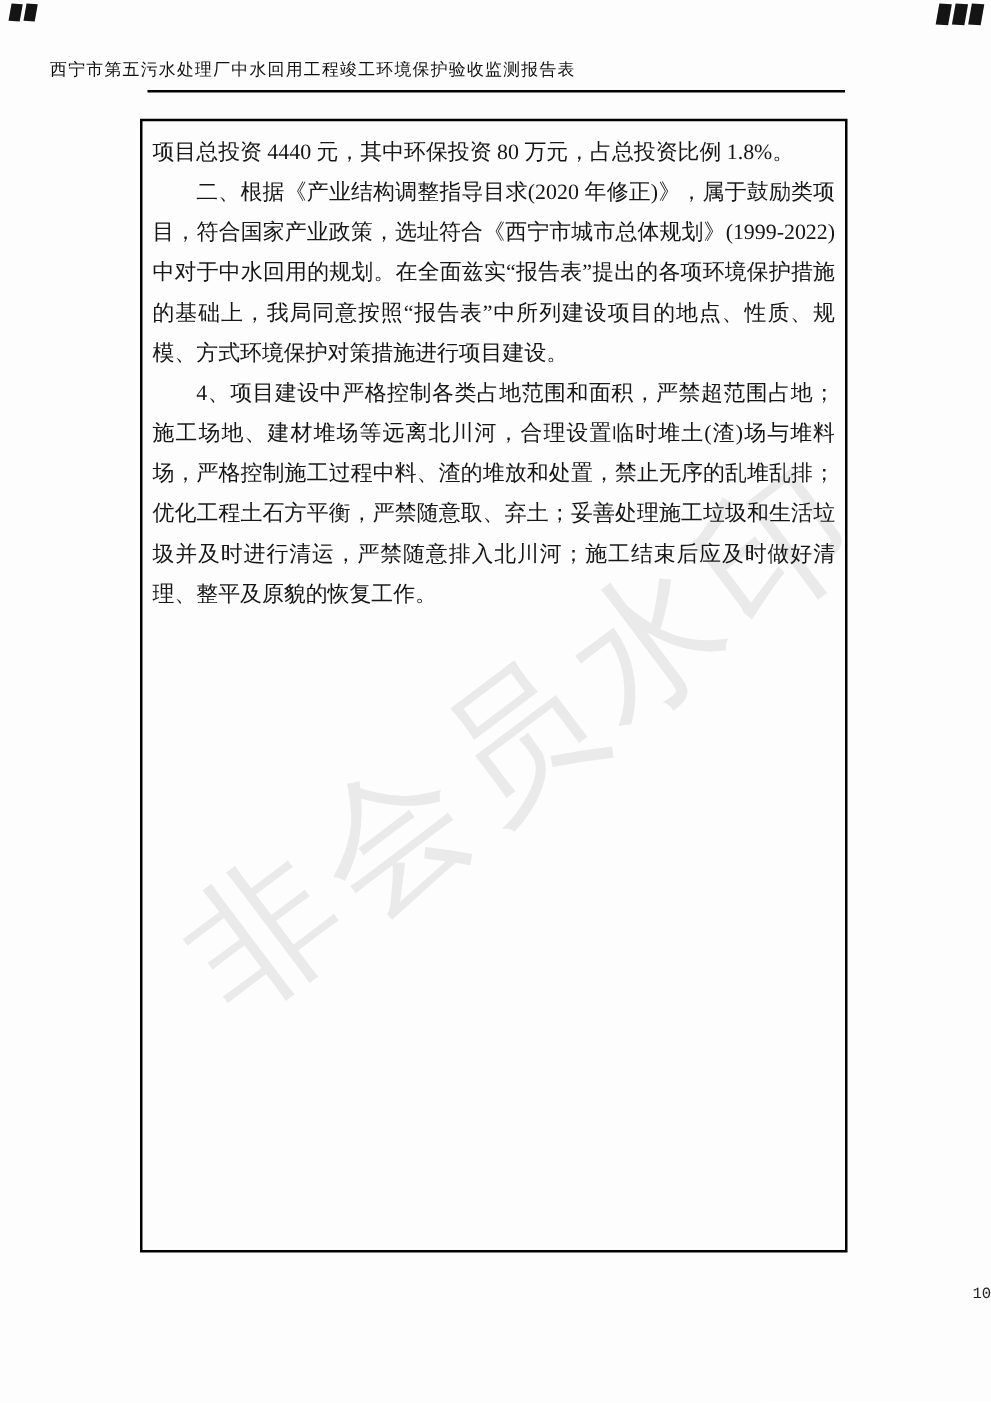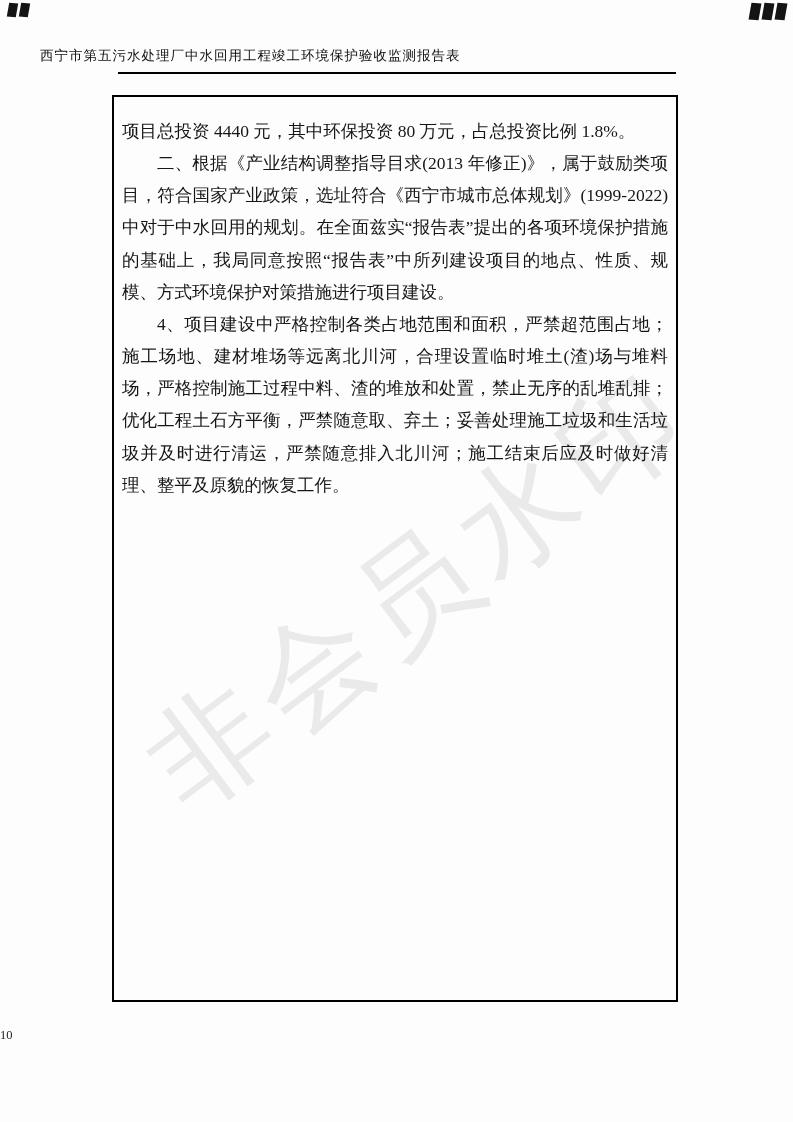--- a/index.html
+++ b/index.html
@@ -33,33 +33,33 @@
     transform:rotate(-37deg);
     transform-origin:50% 50%;
     pointer-events:none;
     font-family:"Liberation Sans","DejaVu Sans",sans-serif;
     z-index:1;
   }
   .table-cell{
     position:absolute;left:112px;top:95px;width:566px;height:907px;
     box-sizing:border-box;
     border:2px solid #000;
-    padding:18px 8px 0 8px;
+    padding:8px 8px 0 8px;
     font-size:17.5px;line-height:32.15px;
     text-align:justify;
     overflow:hidden;
     z-index:2;
     background:transparent;
   }
   .para{margin:0;}
   .para.indent{text-indent:2em;}
   .page-number{
     position:absolute;left:0;top:1028px;width:100%;
-    text-align:left;font-size:12.5px;color:#222;
-    font-family:Liberation Serif, serif;
+    text-align:right;font-size:12.5px;color:#222;
+    font-family:Liberation Mono, monospace;
   }
 </style>
 </head>
 <body>
 
 <div class="page">
 
   <div class="corner-mark left">
     <i></i>
       <i></i>
@@ -71,19 +71,19 @@
   </div>
 
   <div class="header-title">西宁市第五污水处理厂中水回用工程竣工环境保护验收监测报告表</div>
 
   <div class="header-rule"></div>
 
   <div class="watermark">非会员水印</div>
 
   <div class="table-cell" id="content-box">
       <p class="para">项目总投资 4440 元，其中环保投资 80 万元，占总投资比例 1.8%。</p>
-      <p class="para indent">二、根据《产业结构调整指导目求(2013 年修正)》，属于鼓励类项目，符合国家产业政策，选址符合《西宁市城市总体规划》(1999-2022)中对于中水回用的规划。在全面兹实“报告表”提出的各项环境保护措施的基础上，我局同意按照“报告表”中所列建设项目的地点、性质、规模、方式环境保护对策措施进行项目建设。</p>
+      <p class="para indent">二、根据《产业结构调整指导目求(2020 年修正)》，属于鼓励类项目，符合国家产业政策，选址符合《西宁市城市总体规划》(1999-2022)中对于中水回用的规划。在全面兹实“报告表”提出的各项环境保护措施的基础上，我局同意按照“报告表”中所列建设项目的地点、性质、规模、方式环境保护对策措施进行项目建设。</p>
       <p class="para indent">4、项目建设中严格控制各类占地范围和面积，严禁超范围占地；施工场地、建材堆场等远离北川河，合理设置临时堆土(渣)场与堆料场，严格控制施工过程中料、渣的堆放和处置，禁止无序的乱堆乱排；优化工程土石方平衡，严禁随意取、弃土；妥善处理施工垃圾和生活垃圾并及时进行清运，严禁随意排入北川河；施工结束后应及时做好清理、整平及原貌的恢复工作。</p>
     </div>
 
   <div class="page-number">10</div>
 
 </div>
 
 </body></html>

